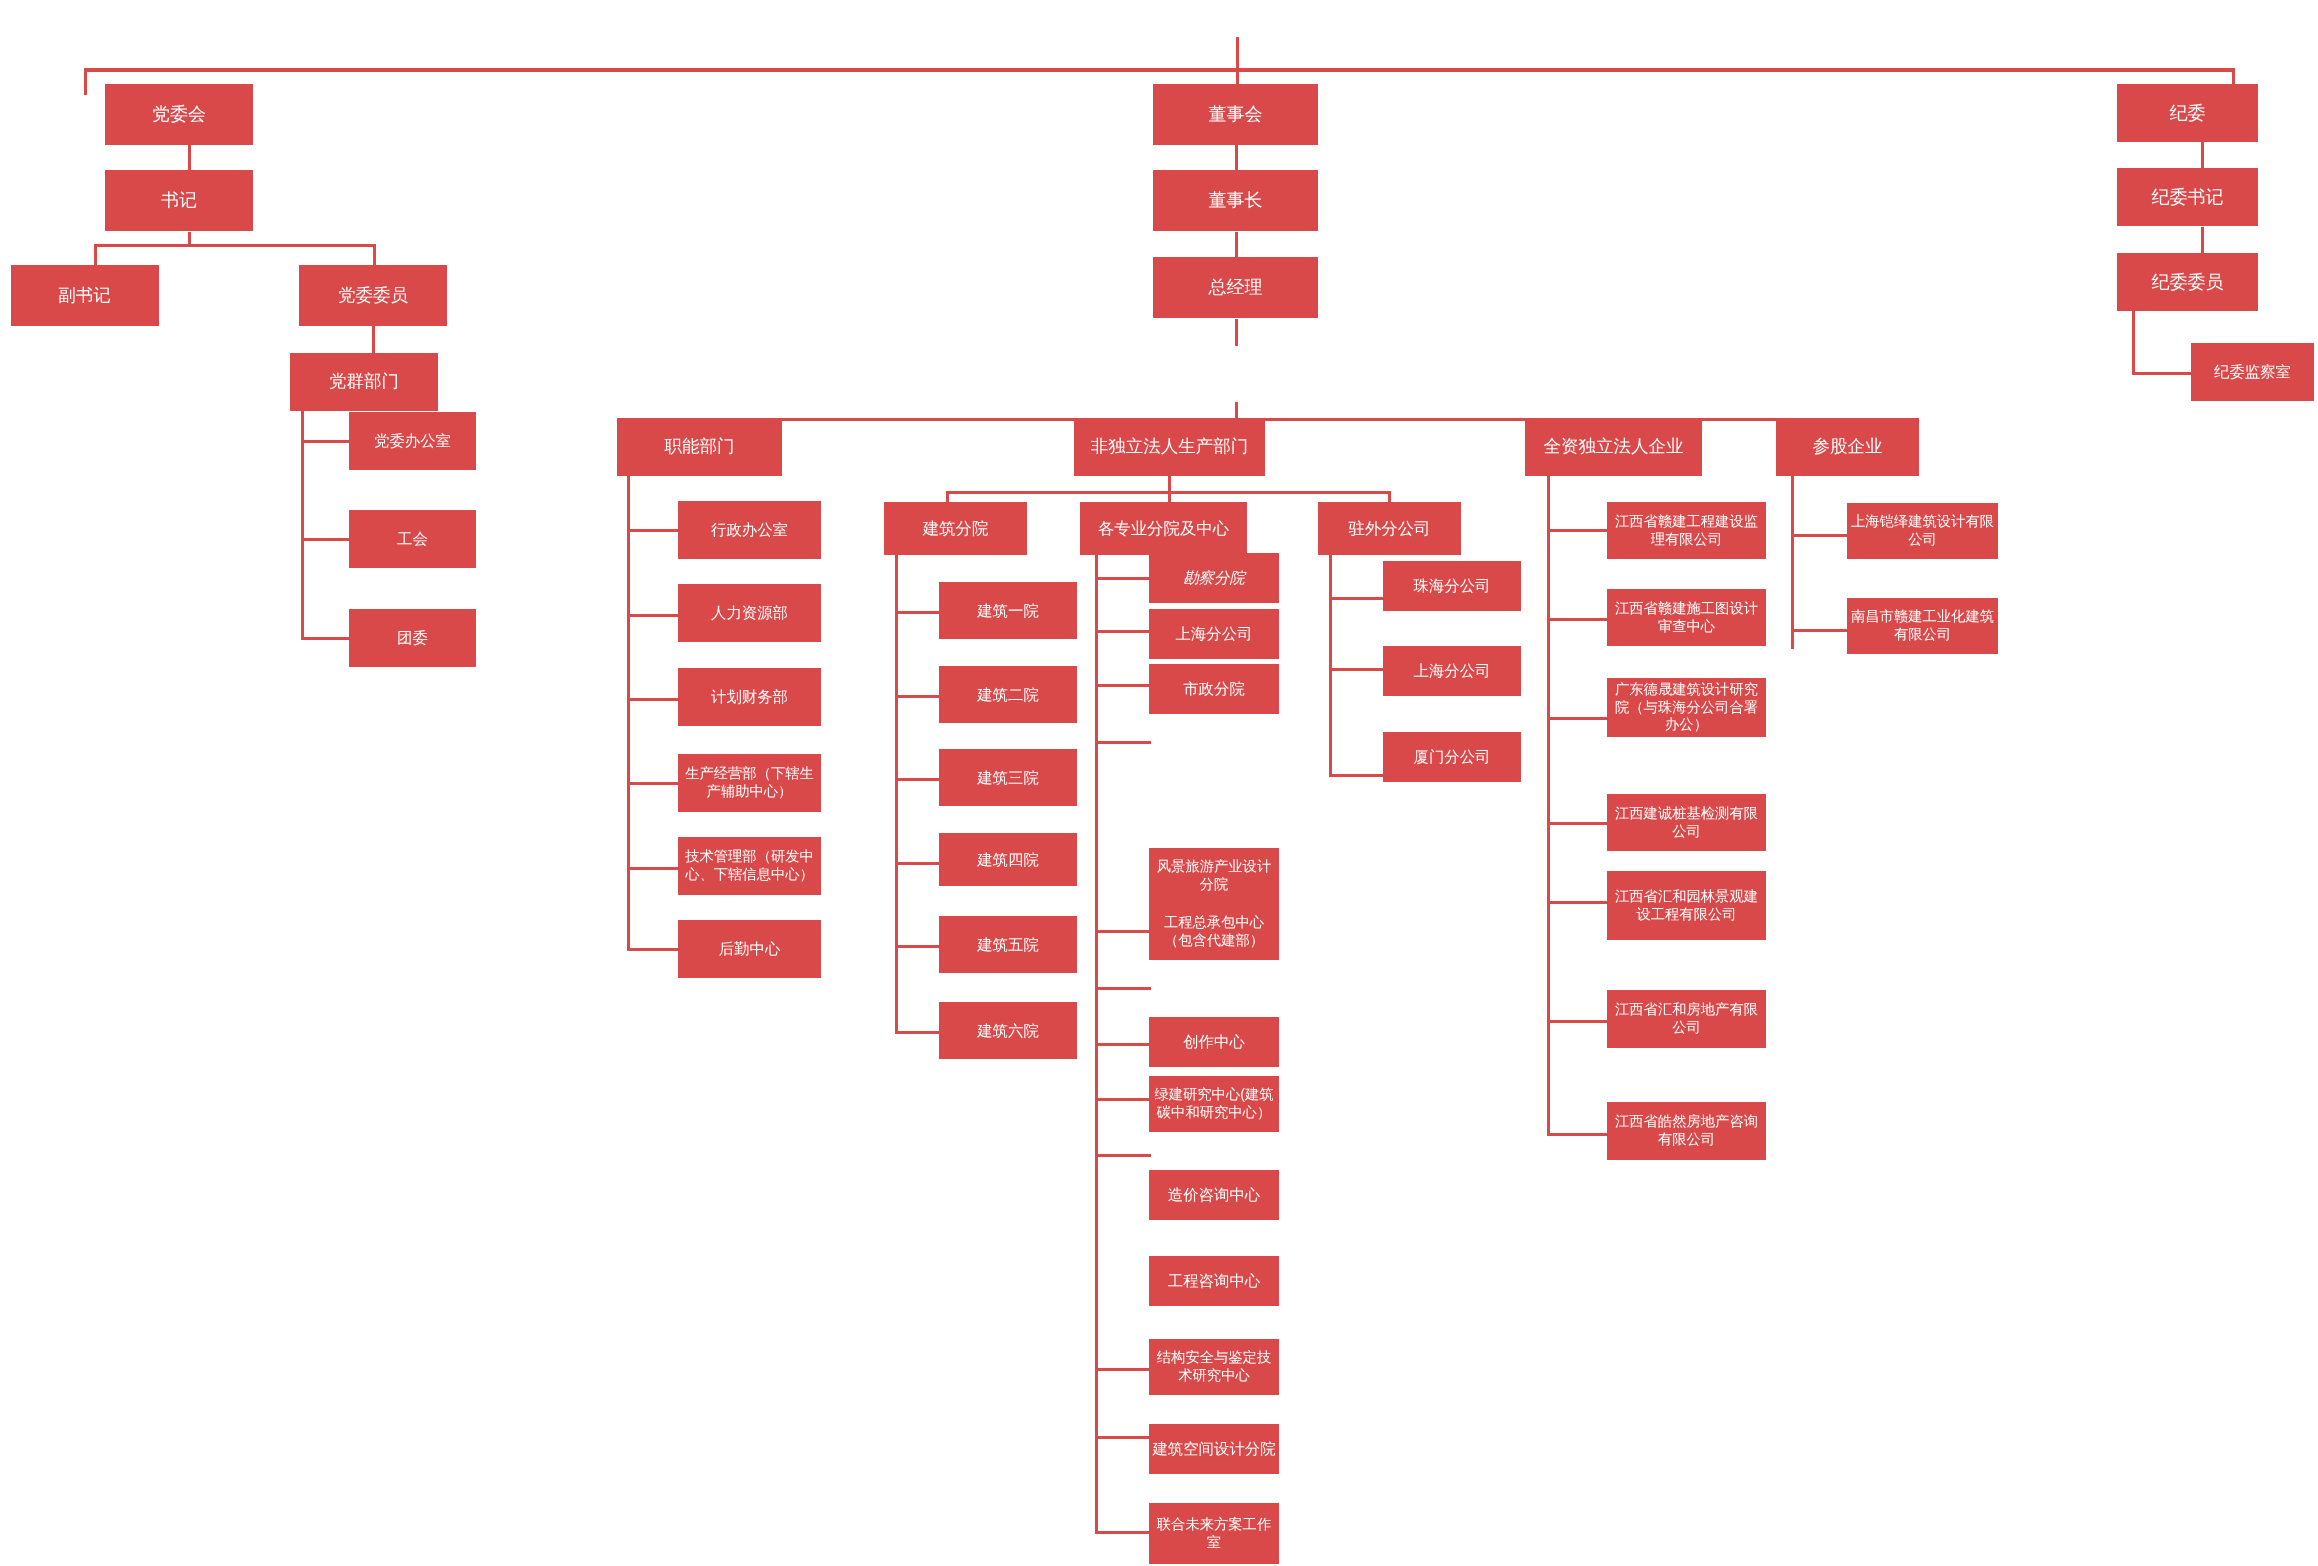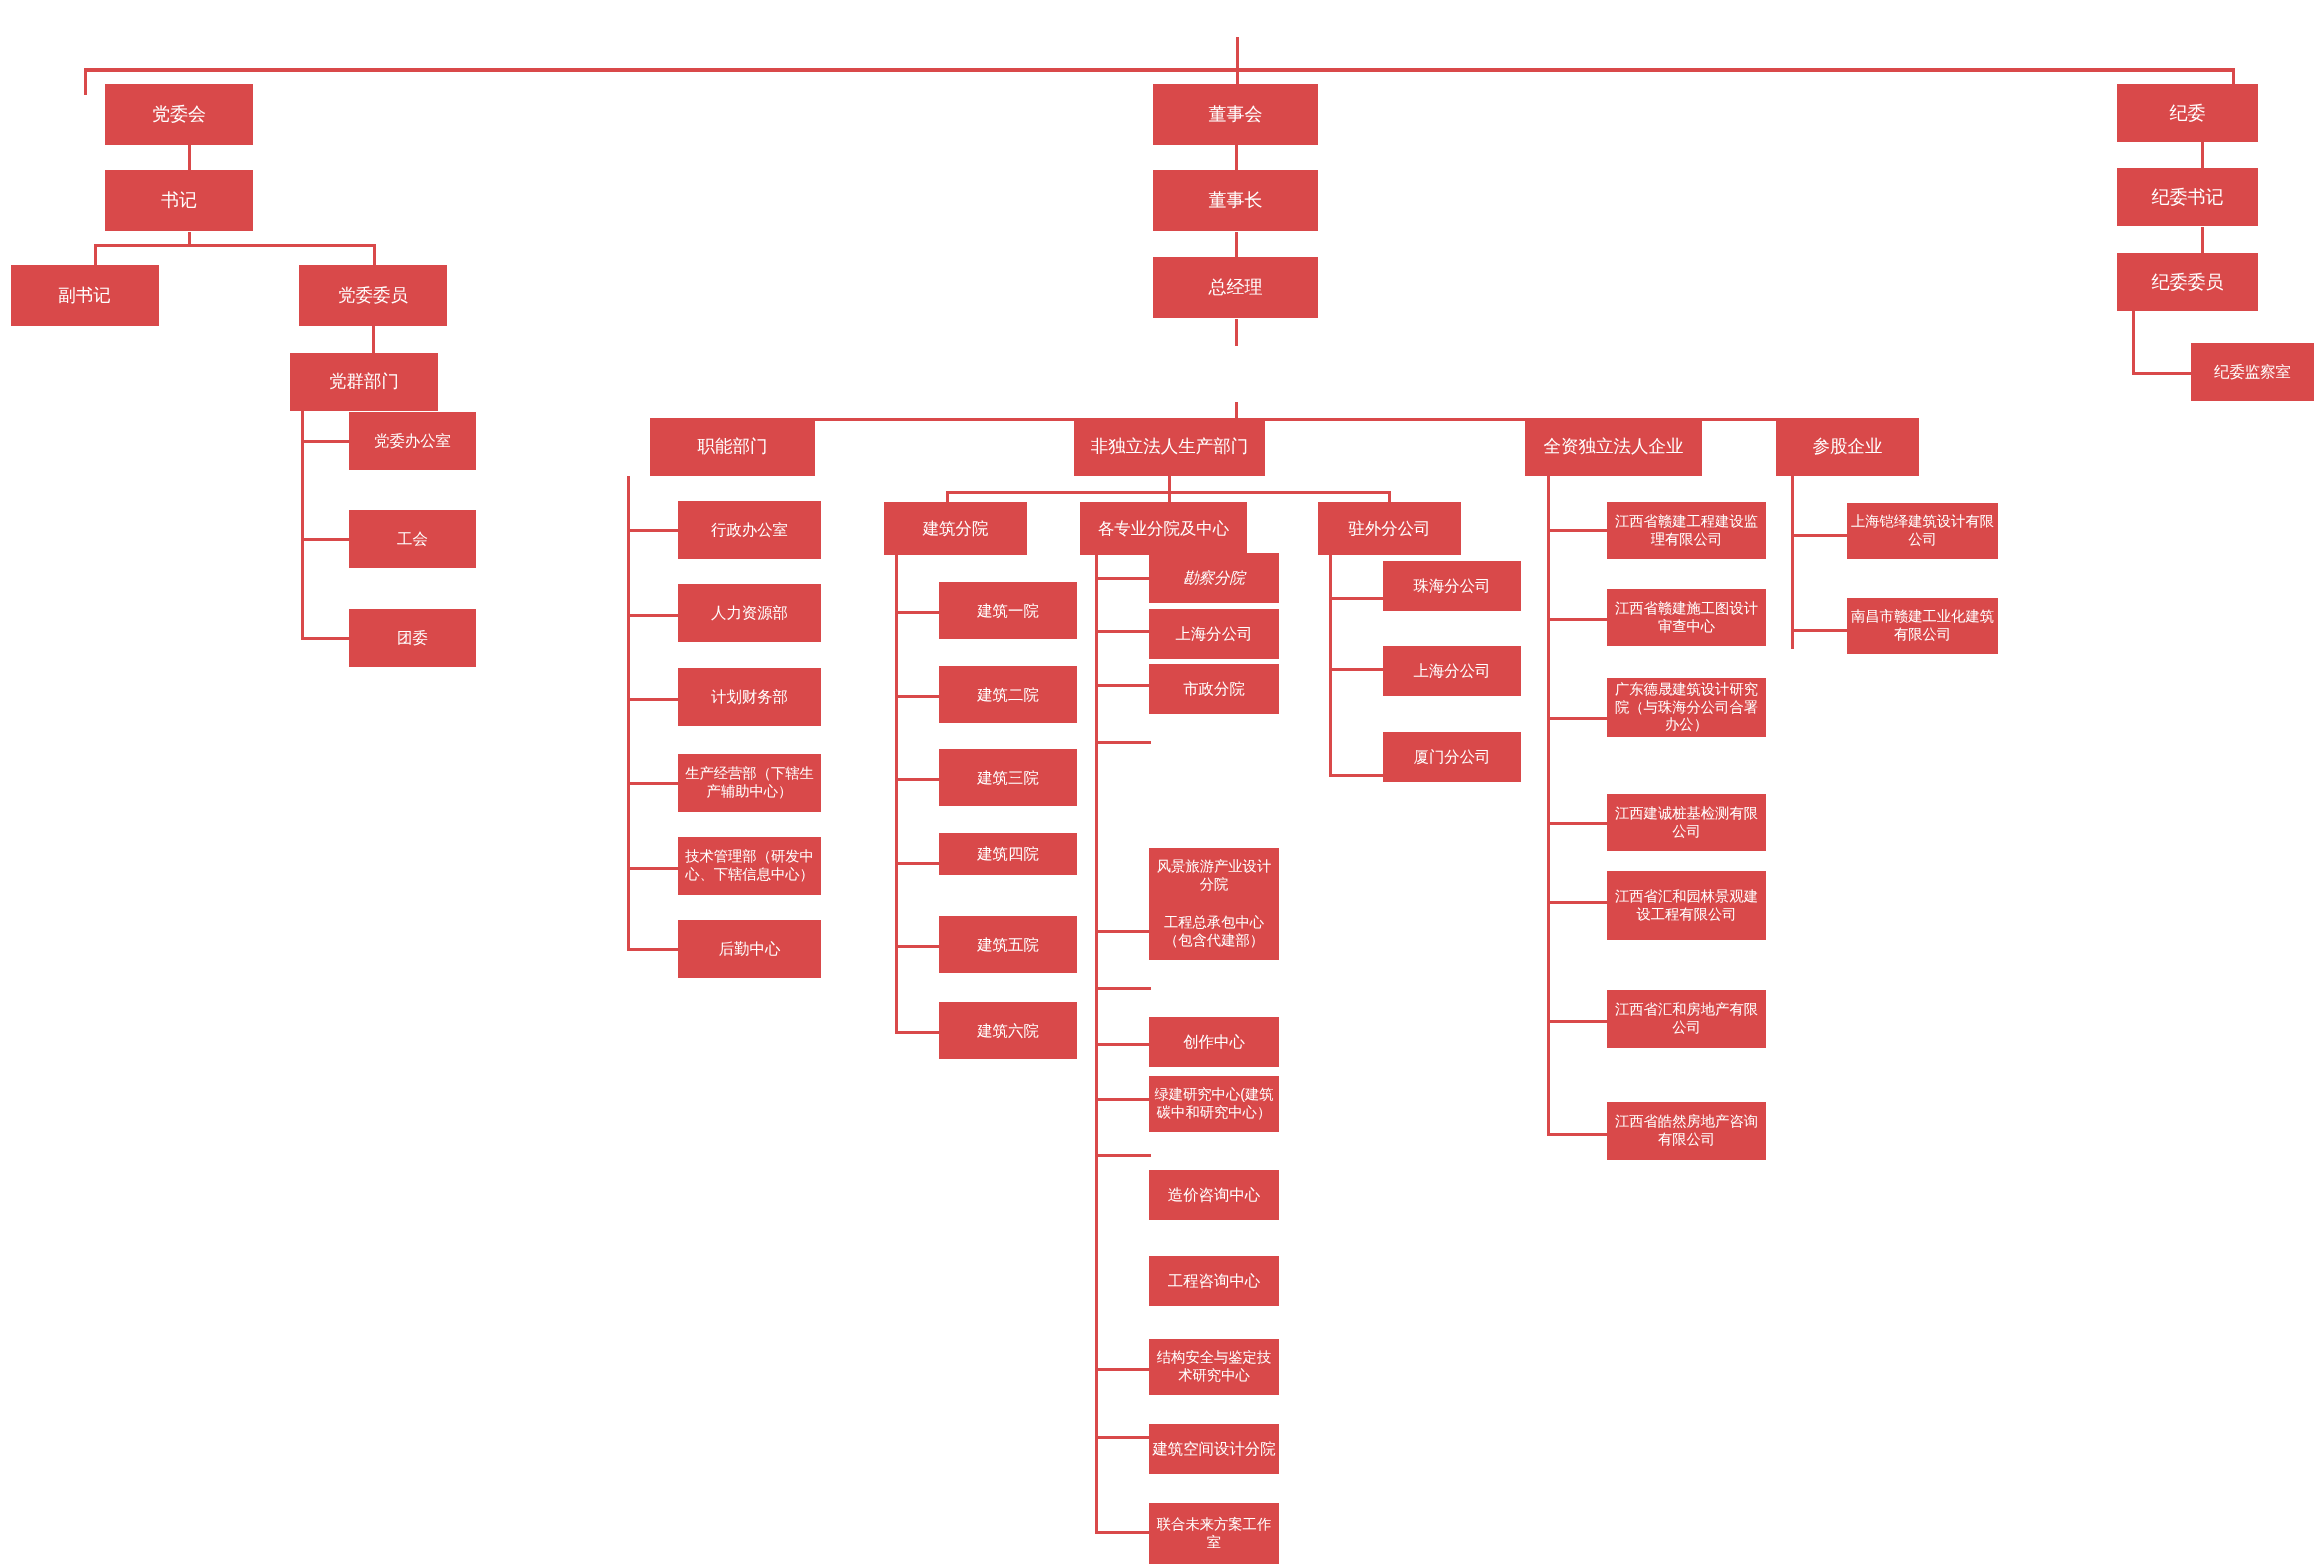--- a/index.html
+++ b/index.html
@@ -96,21 +96,21 @@
   <div class="conn v" style="left:1235px; top:319px; width:2.6px; height:26.5px;"></div>
 
 
   <div class="conn v" style="left:1235px; top:402px; width:2.6px; height:17px;"></div>
   <div class="conn thick" style="left:699px; top:418px; width:1173px; height:3.2px;"></div>
   <div class="conn v" style="left:699px; top:418px; width:2.6px; height:27.5px;"></div>
   <div class="conn v" style="left:1169px; top:418px; width:2.6px; height:27.5px;"></div>
   <div class="conn v" style="left:1629px; top:418px; width:2.6px; height:27.5px;"></div>
   <div class="conn v" style="left:1869px; top:418px; width:2.6px; height:27.5px;"></div>
 
-  <div class="node lvl2" style="left:650px; top:418px; width:165px; height:58px;">职能部门</div>
+  <div class="node lvl2" style="left:617px; top:418px; width:165px; height:58px;">职能部门</div>
   <div class="conn v" style="left:627px; top:476px; width:2.6px; height:474px;"></div>
   <div class="conn h" style="left:627px; top:529px; width:51px; height:2.6px;"></div>
   <div class="conn h" style="left:627px; top:614px; width:51px; height:2.6px;"></div>
   <div class="conn h" style="left:627px; top:698px; width:51px; height:2.6px;"></div>
   <div class="conn h" style="left:627px; top:782px; width:51px; height:2.6px;"></div>
   <div class="conn h" style="left:627px; top:867px; width:51px; height:2.6px;"></div>
   <div class="conn h" style="left:627px; top:948px; width:51px; height:2.6px;"></div>
 
   <div class="node leaf" style="left:678px; top:501px; width:143px; height:58px;">行政办公室</div>
   <div class="node leaf" style="left:678px; top:584px; width:143px; height:58px;">人力资源部</div>
@@ -131,21 +131,21 @@
   <div class="conn h" style="left:895px; top:611px; width:45px; height:2.6px;"></div>
   <div class="conn h" style="left:895px; top:695px; width:45px; height:2.6px;"></div>
   <div class="conn h" style="left:895px; top:778px; width:45px; height:2.6px;"></div>
   <div class="conn h" style="left:895px; top:862px; width:45px; height:2.6px;"></div>
   <div class="conn h" style="left:895px; top:945px; width:45px; height:2.6px;"></div>
   <div class="conn h" style="left:895px; top:1031px; width:45px; height:2.6px;"></div>
 
   <div class="node leaf" style="left:939px; top:582px; width:138px; height:57px;">建筑一院</div>
   <div class="node leaf" style="left:939px; top:666px; width:138px; height:57px;">建筑二院</div>
   <div class="node leaf" style="left:939px; top:749px; width:138px; height:57px;">建筑三院</div>
-  <div class="node leaf" style="left:939px; top:833px; width:138px; height:42px;">建筑四院</div>
+  <div class="node leaf" style="left:939px; top:833px; width:138px; height:53px;">建筑四院</div>
   <div class="node leaf" style="left:939px; top:916px; width:138px; height:57px;">建筑五院</div>
   <div class="node leaf" style="left:939px; top:1002px; width:138px; height:57px;">建筑六院</div>
 
   <div class="node lvl3" style="left:1080px; top:502px; width:167px; height:53px;">各专业分院及中心</div>
   <div class="conn v" style="left:1095px; top:555px; width:2.6px; height:979px;"></div>
   <div class="conn h" style="left:1095px; top:577px; width:56px; height:2.6px;"></div>
   <div class="conn h" style="left:1095px; top:630px; width:56px; height:2.6px;"></div>
   <div class="conn h" style="left:1095px; top:684px; width:56px; height:2.6px;"></div>
   <div class="conn h" style="left:1095px; top:741px; width:56px; height:2.6px;"></div>
   <div class="conn h" style="left:1095px; top:930px; width:56px; height:2.6px;"></div>

